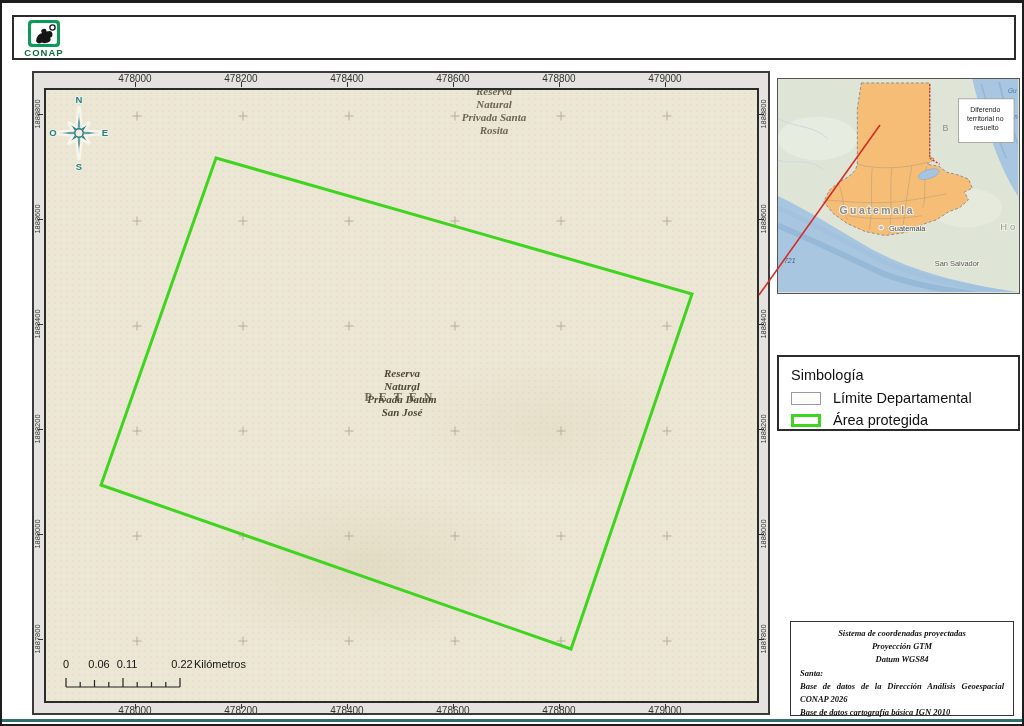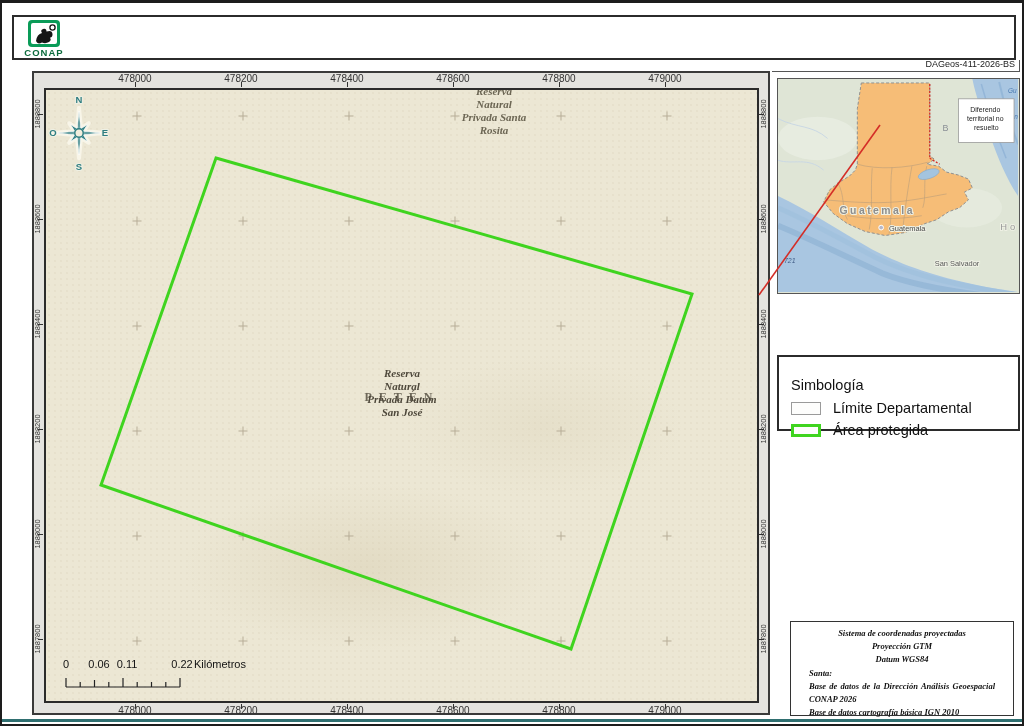--- a/index.html
+++ b/index.html
@@ -45,29 +45,29 @@
   #compass{position:absolute;left:2px;top:2px;}
   
   #scalebar{position:absolute;left:8px;top:568px;width:260px;height:38px;font-size:11px;color:#111;}
   #scalebar .sb{position:absolute;top:0;transform:translateX(-50%);}
   #scalebar .sb-unit{position:absolute;left:140px;top:0;}
   #scalebar svg{position:absolute;left:0px;top:16px;}
   
   #inset-box{position:absolute;left:775px;top:75px;width:243px;height:216px;box-sizing:border-box;
              border:1.5px solid #555;background:#dfe5d6;}
   #legend-box{position:absolute;left:775px;top:352px;width:243px;height:76px;box-sizing:border-box;
-              border:2px solid #2b2b2b;background:#fff;padding:20px 12px;}
+              border:2px solid #2b2b2b;background:#fff;padding:10px 12px;}
   #legend-title{font-size:14.5px;color:#111;margin-bottom:7px;}
   .legend-row{display:flex;align-items:center;margin-bottom:6px;}
   .legend-swatch{width:30px;height:13px;box-sizing:border-box;margin-right:12px;background:#fdfdfc;}
   .sw-departmental{border:1px solid #9a9a9a;}
   .sw-protected{border:3px solid var(--green,#3fd41f);}
   .legend-label{font-size:14.5px;color:#111;}
   #credits-box{position:absolute;left:788px;top:618px;width:224px;height:95px;box-sizing:border-box;
-               border:1.5px solid #333;background:#fff;padding:5px 18px;
+               border:1.5px solid #333;background:#fff;padding:5px 9px;
                font-family:"Liberation Serif",serif;font-style:italic;font-weight:bold;
                font-size:8.5px;line-height:1.55;color:#111;}
   #credits-box .center{text-align:center;}
   #credits-box .just{text-align:justify;}
   
   #footer-bar{position:absolute;left:0;top:716px;width:1020px;height:3px;background:var(--footer-teal,#2f6f70);}
   #overlay-svg{position:absolute;left:0;top:0;pointer-events:none;z-index:50;}
   svg text{font-family:"Liberation Sans",sans-serif;}
   .halo{paint-order:stroke;stroke:#eef0e4;stroke-width:2px;}
 </style>
@@ -81,23 +81,20 @@
       <svg width="44" height="28" viewBox="0 0 44 28">
         <rect x="6" y="0" width="32" height="27" rx="4" fill="#0a9b58"></rect>
         <rect x="9" y="3" width="26" height="21" rx="2" fill="#fff"></rect>
         <path d="M14,21 q1,-7 6,-8 q-2,-3 1,-4 q3.5,-1 3.5,2.5 q5.5,-2 6,2.5 q0.3,3 -2.5,3.8 q1.8,2.6 -1,4.2 q-3.5,2 -7,0.5 q-4.5,2.5 -6,-1.5 z" fill="#151515"></path>
         <circle cx="30.5" cy="7.5" r="2.6" fill="none" stroke="#151515" stroke-width="1.3"></circle>
       </svg>
       <div class="logo-word">CONAP</div>
     </div>
   </div>
 
-  <div id="doc-code-box">
-    <div id="doc-code">DAGeos-411-2026-BS</div>
-  </div>
 
   <div id="map-frame">
     
   </div>
 
   <div id="map-area">
     <svg id="grid-svg" width="715" height="615" viewBox="0 0 715 615">
       <g id="grid-crosses">
           <line x1="86.5" y1="26" x2="95.5" y2="26" stroke="#b7ad97" stroke-width="1"></line>
           <line x1="91" y1="21.5" x2="91" y2="30.5" stroke="#b7ad97" stroke-width="1"></line>

